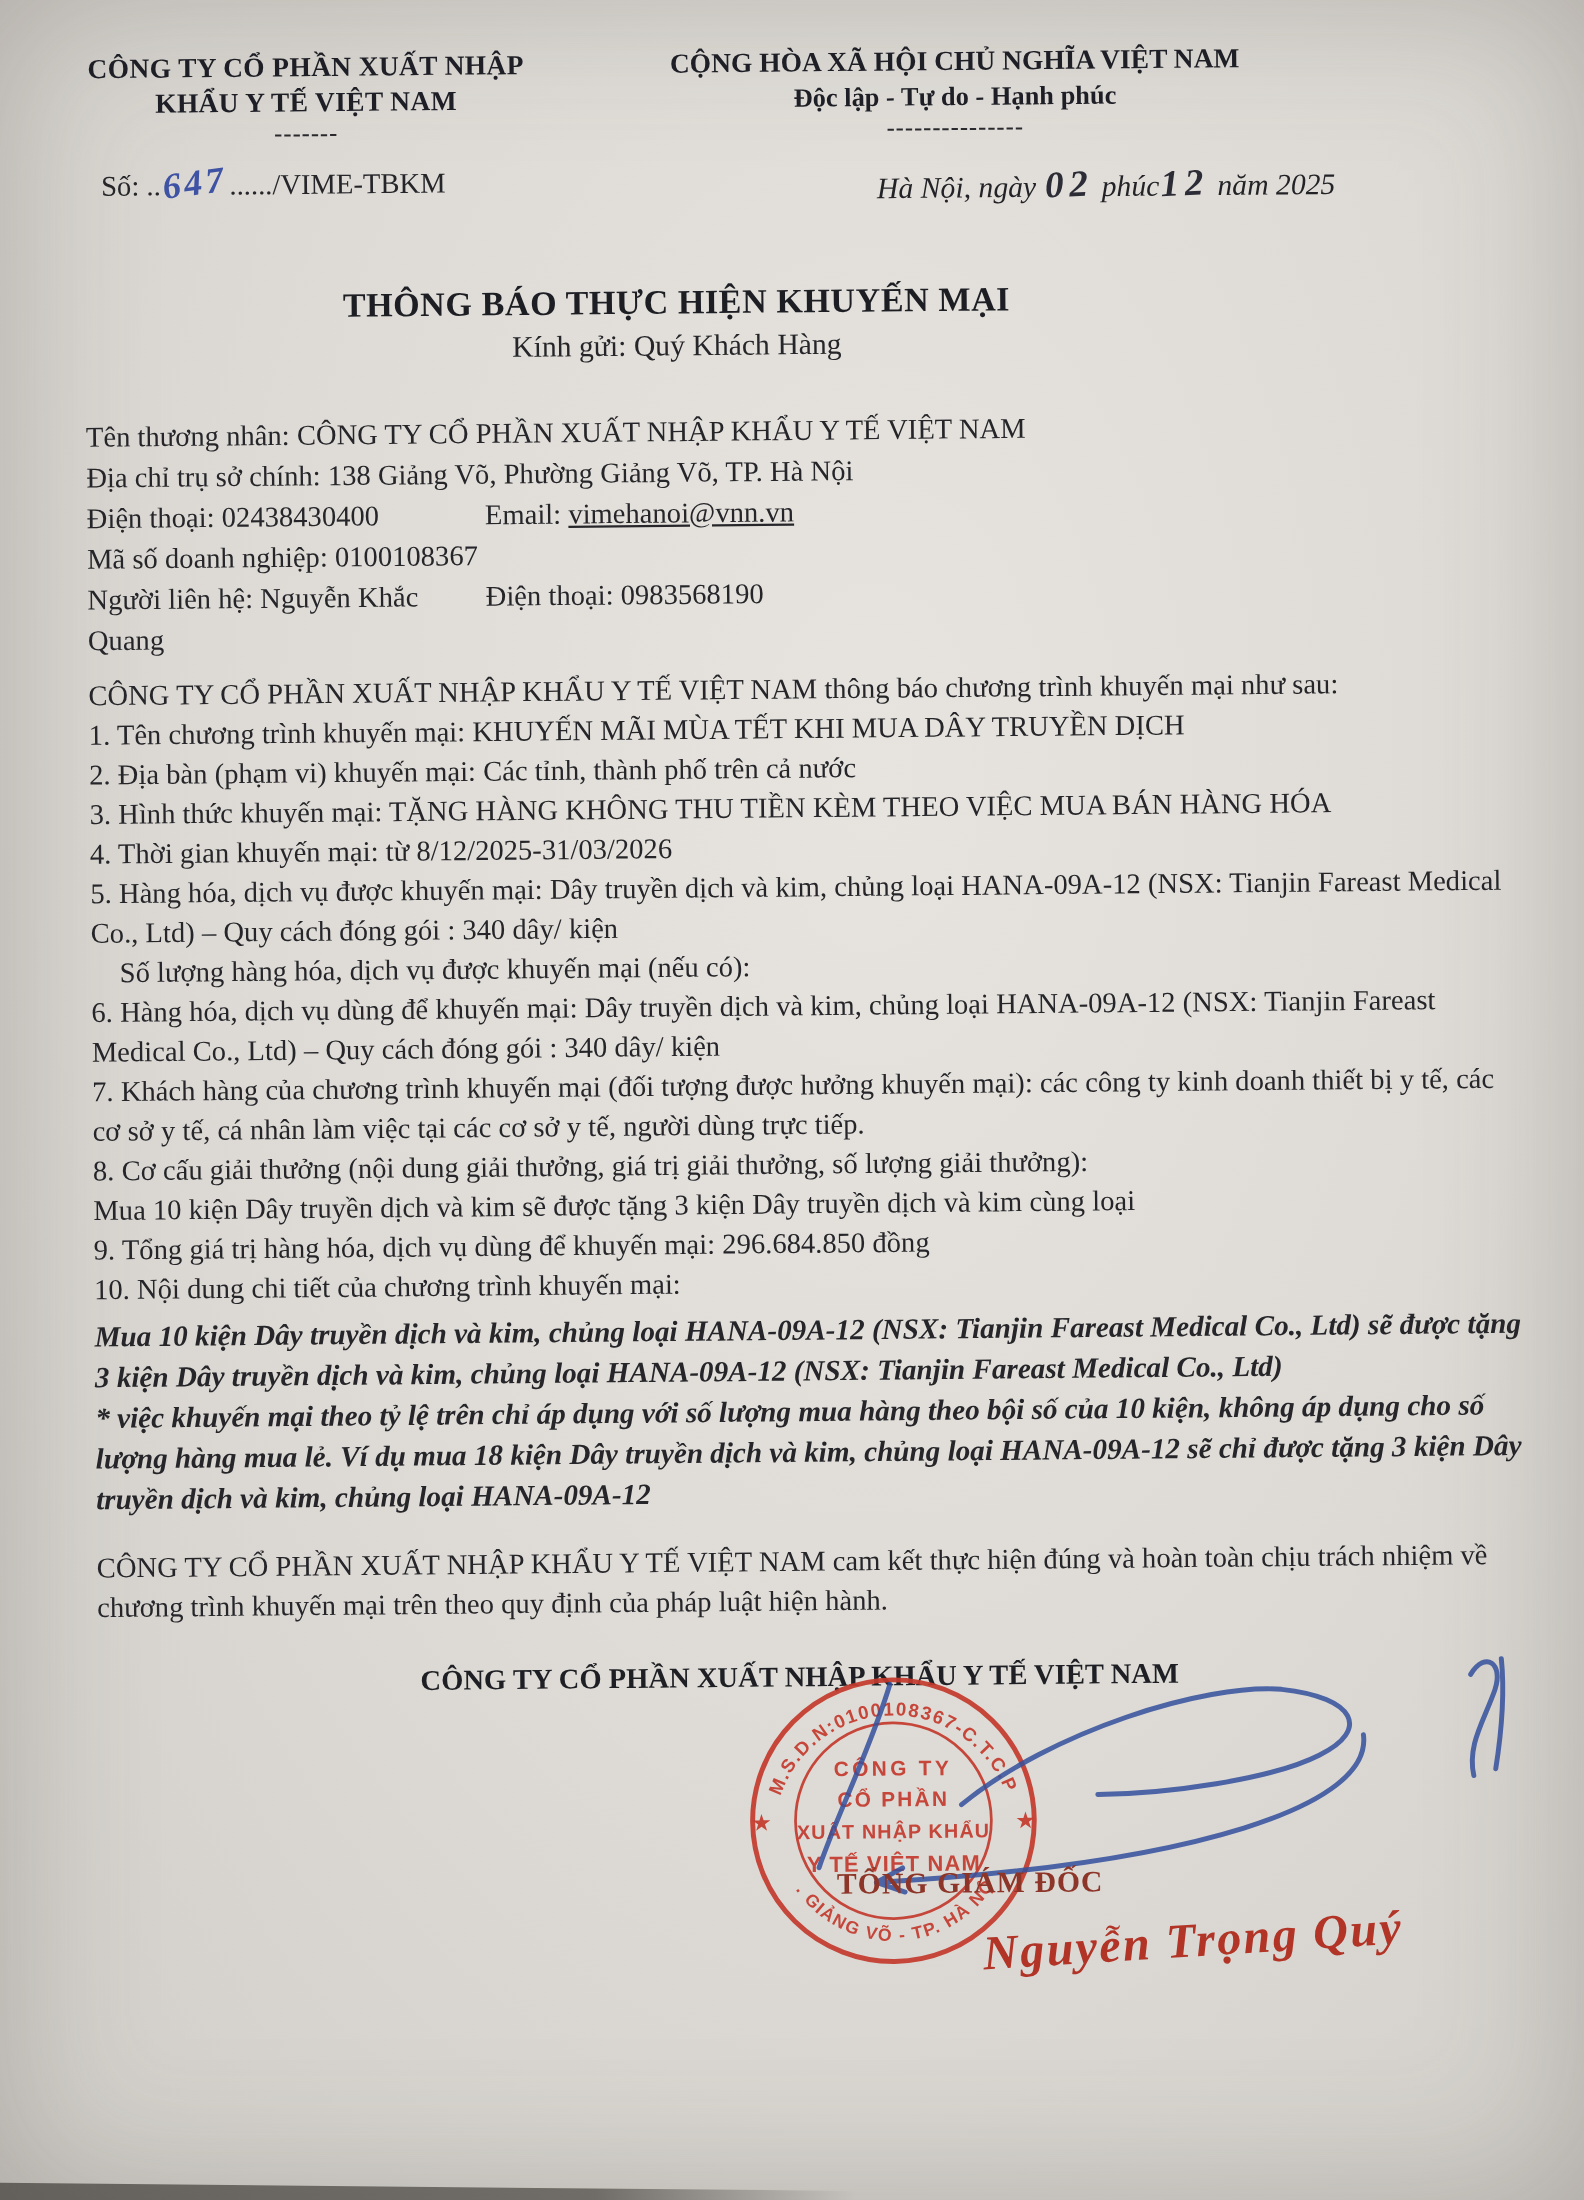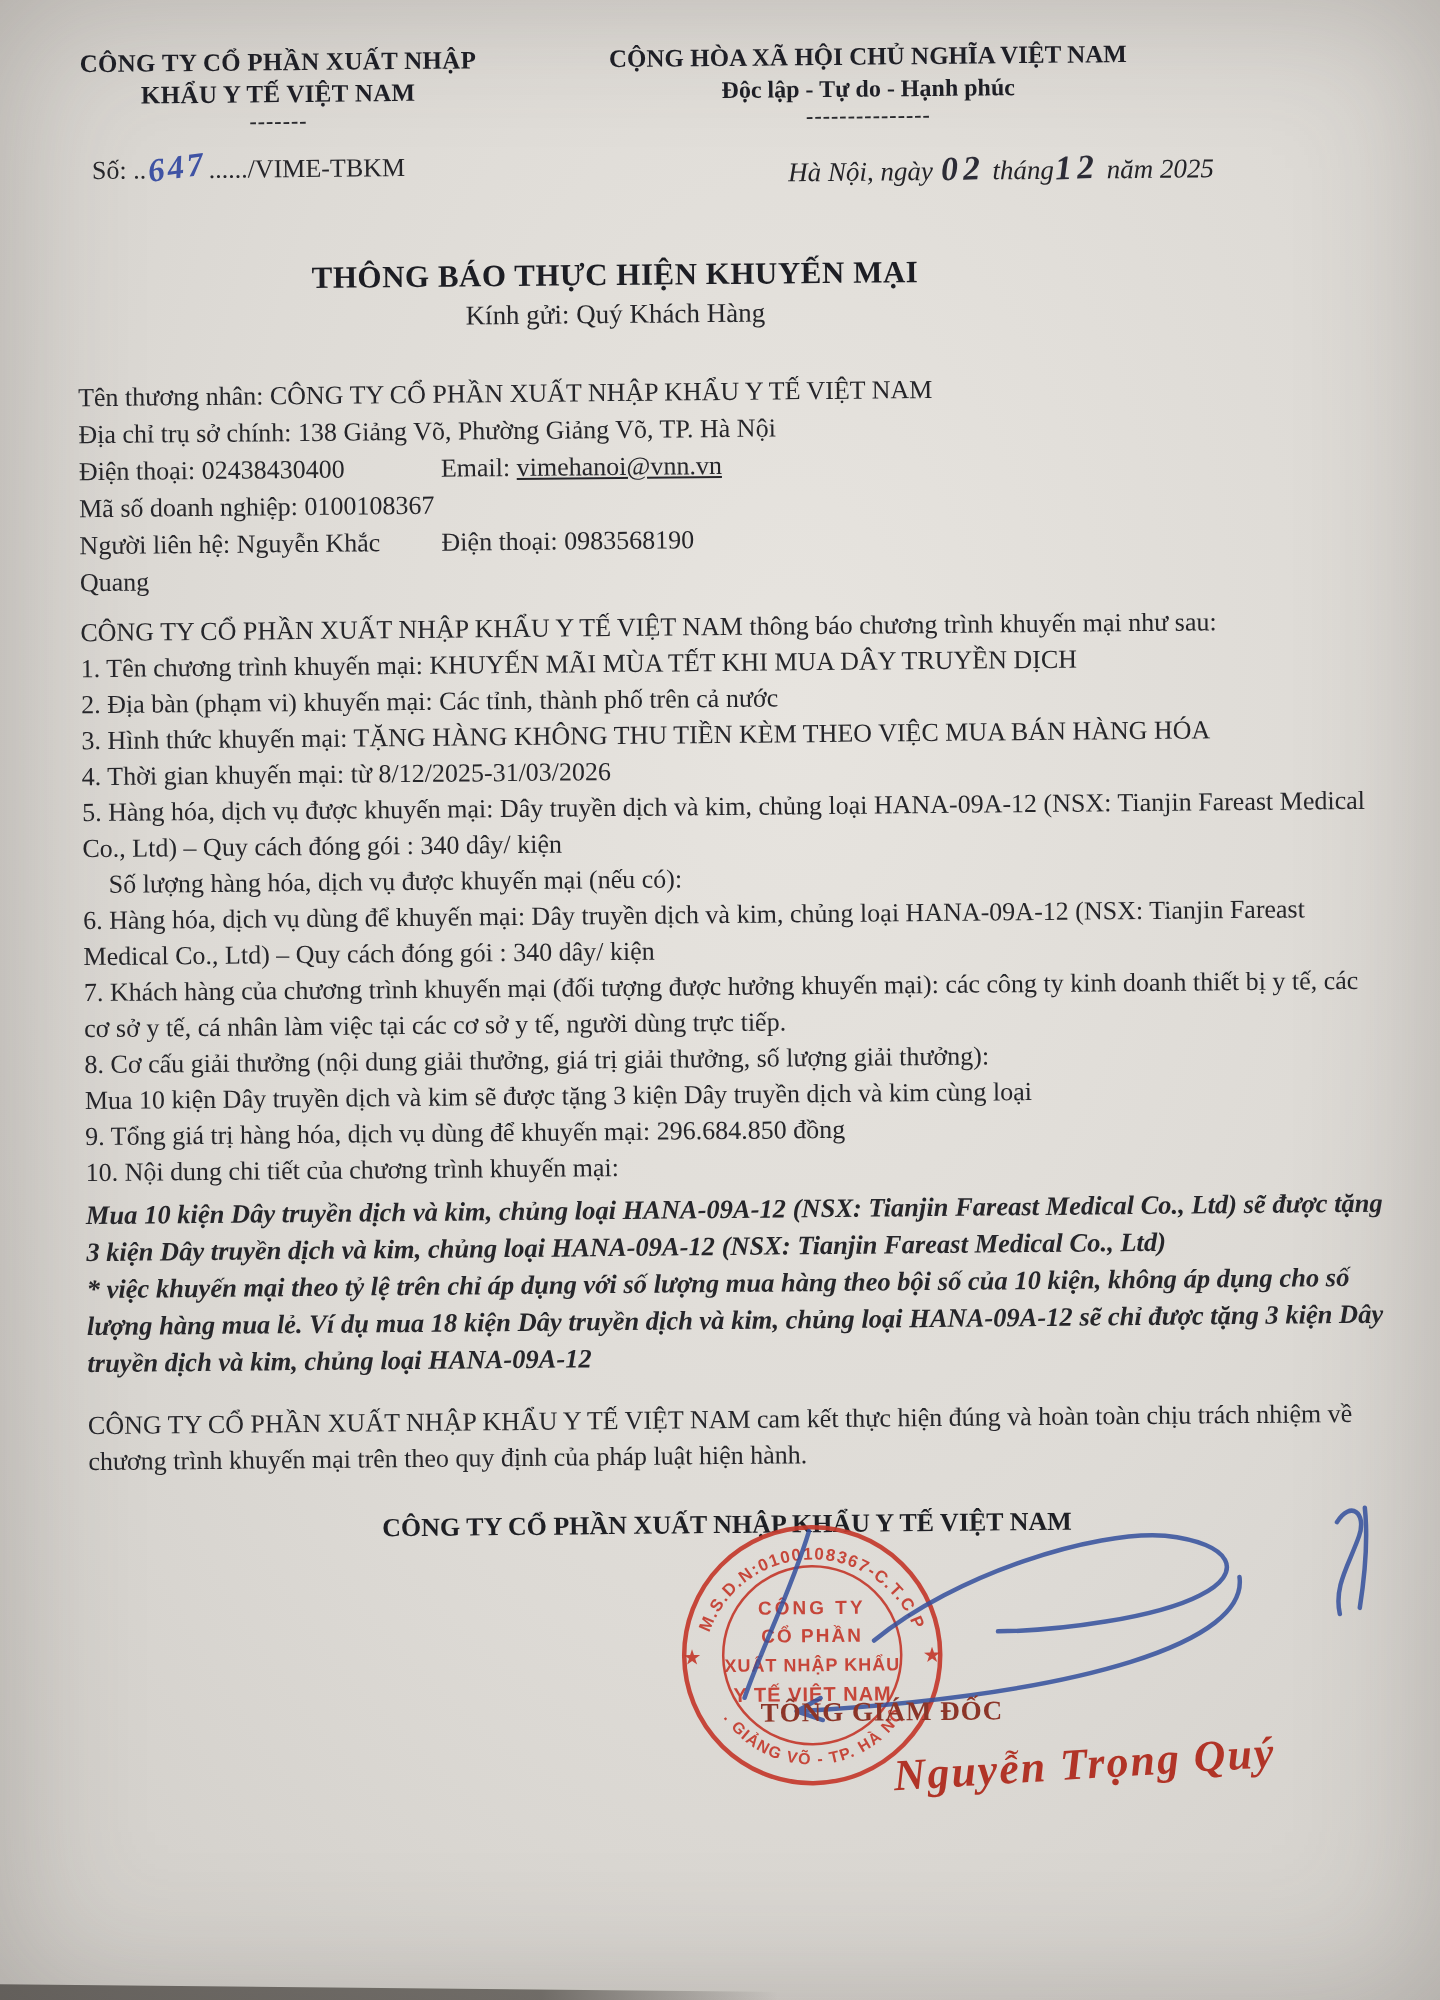--- a/index.html
+++ b/index.html
@@ -63,21 +63,21 @@
           <span>Số: ..</span><span class="hand-blue">647</span><span>....../VIME-TBKM</span>
         </div>
       </div>
       <div class="header-right">
         <div class="h-motto1">CỘNG HÒA XÃ HỘI CHỦ NGHĨA VIỆT NAM</div>
         <div class="h-motto2">Độc lập - Tự do - Hạnh phúc</div>
         <div class="h-divider">---------------</div>
         <div class="date-line">
           <span>Hà Nội, ngày</span>
           <span class="hand-dark">02</span>
-          <span>tháng</span><span class="hand-dark">12</span>
+          <span>phúc</span><span class="hand-dark">12</span>
           <span>năm 2025</span>
         </div>
       </div>
     </div>
 
     <div class="title-block">
       <div class="doc-title">THÔNG BÁO THỰC HIỆN KHUYẾN MẠI</div>
       <div class="doc-subtitle">Kính gửi: Quý Khách Hàng</div>
     </div>
 

